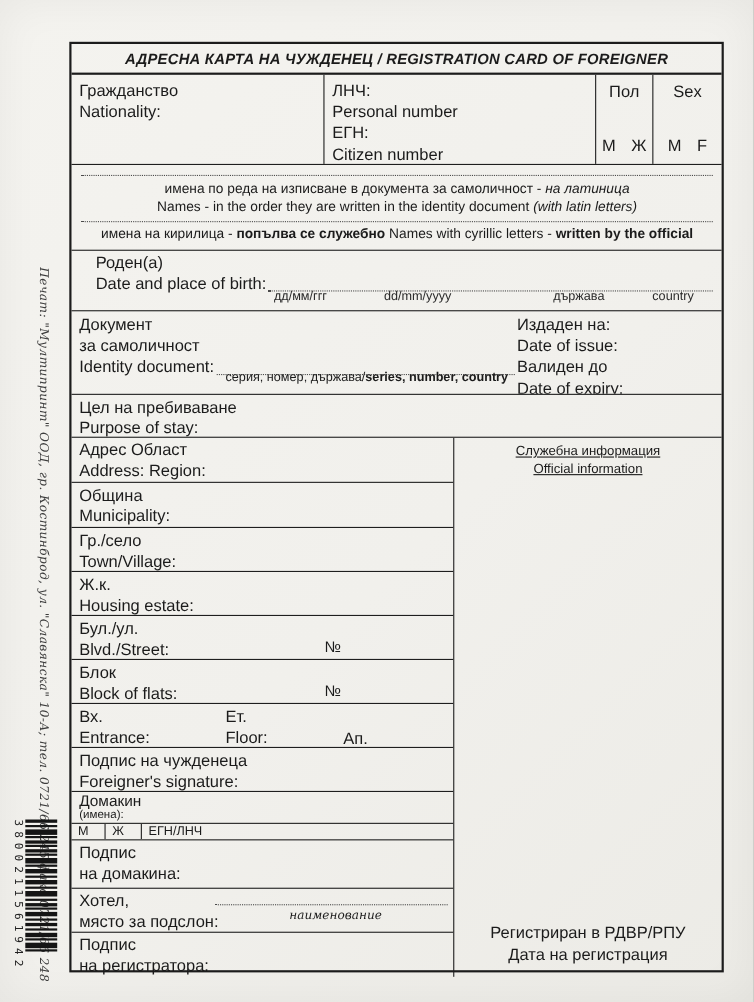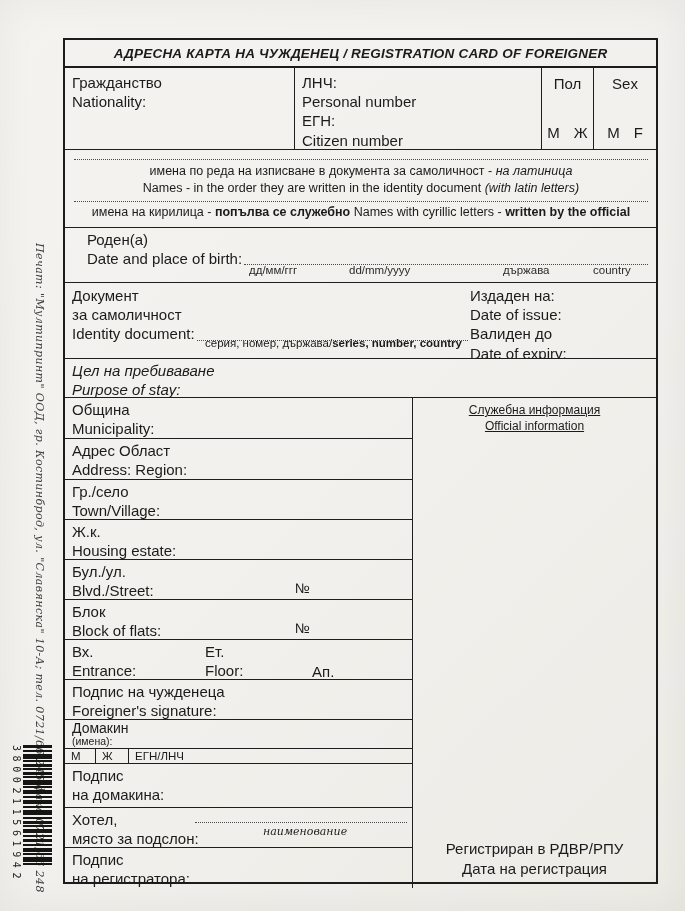--- a/index.html
+++ b/index.html
@@ -43,21 +43,21 @@
   .em{font-style:italic;}
   .b{font-weight:bold;}
   .birth-row{height:55px;padding-left:22px;}
   .fill-line{display:flex;align-items:flex-end;}
   .fill-line .dotline{flex:1;margin-bottom:3px;}
   .sub{position:absolute;font-size:11.5px;color:#2a2a2a;top:36px;}
   .iddoc-row{height:76px;}
   .iddoc-left{position:absolute;left:7px;top:3px;width:398px;}
   .iddoc-right{position:absolute;left:405px;top:3px;}
   .iddoc-caption{position:absolute;left:140px;top:54px;font-size:11.5px;}
-  .purpose-row{height:39px;font-style:italic;}
+  .purpose-row{height:39px;}
   .bottom{flex:1;display:flex;padding:0;border-bottom:none;}
   .left-col{width:347px;display:flex;flex-direction:column;box-sizing:border-box;}
   .right-col{flex:1;box-sizing:border-box;border-left:1.6px solid #1e1e1e;
         display:flex;flex-direction:column;justify-content:space-between;
         text-align:center;padding:5px 4px 8px;}
   .lr{position:relative;box-sizing:border-box;border-bottom:1.6px solid #1e1e1e;
         padding:2px 6px 0 7px;overflow:hidden;flex:none;}
   .h41{height:41px;} .h40{height:40px;} .h44{height:44px;}
   .host-row{height:29px;padding-top:1px;}
   .host-bg{font-size:14px;line-height:1.05;}
@@ -157,27 +157,27 @@
 
     <div class="row purpose-row">
       <div class="bgl">Цел на пребиваване</div>
       <div class="enl">Purpose of stay:</div>
     </div>
 
     <div class="bottom">
       <div class="left-col">
 
         <div class="lr h41">
+          <div class="bgl">Адрес Област</div>
+          <div class="enl">Address: Region:</div>
+        </div>
+
+        <div class="lr h41">
           <div class="bgl">Община</div>
           <div class="enl">Municipality:</div>
-        </div>
-
-        <div class="lr h41">
-          <div class="bgl">Адрес Област</div>
-          <div class="enl">Address: Region:</div>
         </div>
 
         <div class="lr h40">
           <div class="bgl">Гр./село</div>
           <div class="enl">Town/Village:</div>
         </div>
 
         <div class="lr h40">
           <div class="bgl">Ж.к.</div>
           <div class="enl">Housing estate:</div>

